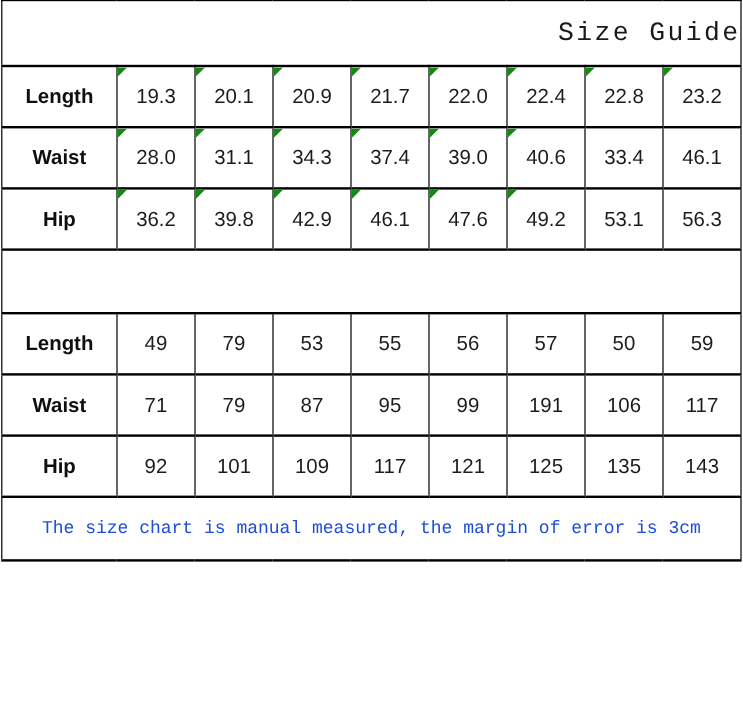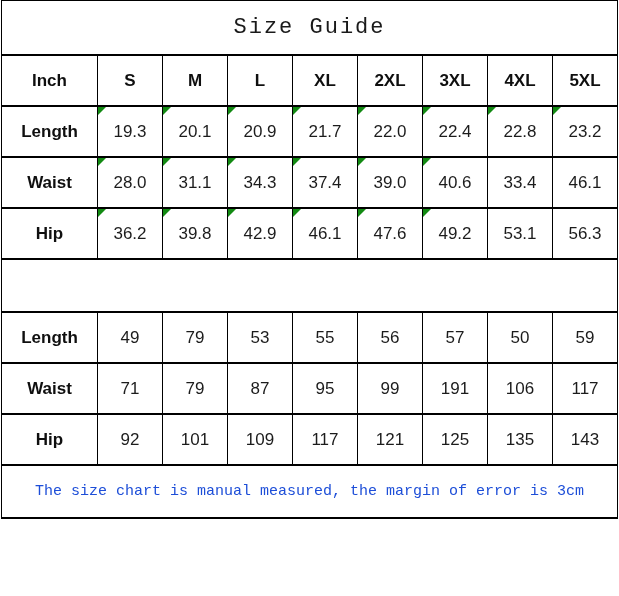--- a/index.html
+++ b/index.html
@@ -18,20 +18,21 @@
     text-align:center;vertical-align:middle;
     position:relative;overflow:hidden;
     font-size:17px;color:#1c1c1c;
     padding:0;
   }
   tr.title-row td{
     height:53px;
     font-family:"Liberation Mono",monospace;
     font-size:22px;letter-spacing:2px;color:#1a1a1a;
     border-top-width:1px;
+    text-align:right;
   }
   tr.header-row td{height:49px;font-weight:bold;font-size:17px;color:#0f0f0f;}
   tr.data-row td{height:49px;}
   td.row-label{font-weight:bold;font-size:17px;color:#0f0f0f;}
   tr.spacer-row td{height:51px;}
   tr.footer-row td{
     height:51px;
     font-family:"Liberation Mono",monospace;
     font-size:15px;color:#1d4ed8;
     border-bottom-width:2px;
@@ -58,31 +59,20 @@
         <col class="size-col">
         <col class="size-col">
         <col class="size-col">
     </colgroup>
 
     <tbody>
         <tr class="title-row">
       <td colspan="9">Size Guide</td>
     </tr>
 
-    <tr class="header-row">
-      <td>Inch</td>
-      <td>S</td>
-      <td>M</td>
-      <td>L</td>
-      <td>XL</td>
-      <td>2XL</td>
-      <td>3XL</td>
-      <td>4XL</td>
-      <td>5XL</td>
-    </tr>
 
     <tr class="data-row">
       <td class="row-label">Length</td>
       <td>19.3<span class="corner-marker"></span></td>
       <td>20.1<span class="corner-marker"></span></td>
       <td>20.9<span class="corner-marker"></span></td>
       <td>21.7<span class="corner-marker"></span></td>
       <td>22.0<span class="corner-marker"></span></td>
       <td>22.4<span class="corner-marker"></span></td>
       <td>22.8<span class="corner-marker"></span></td>

